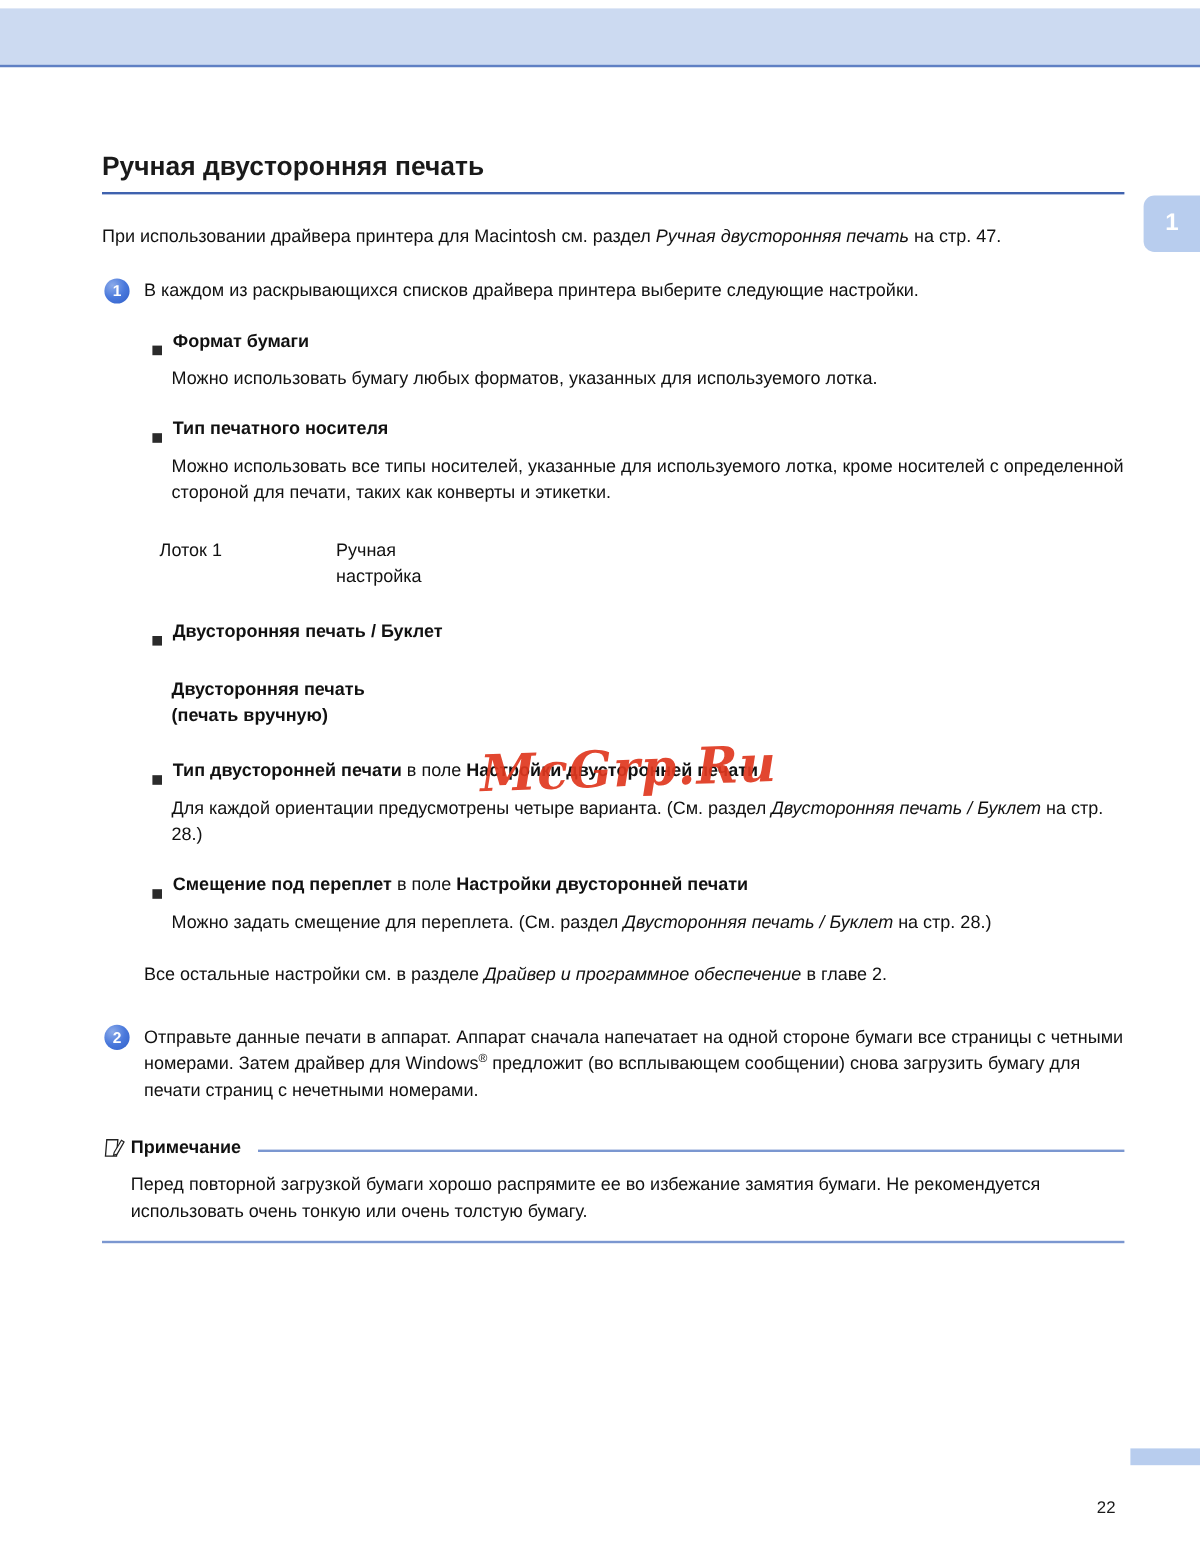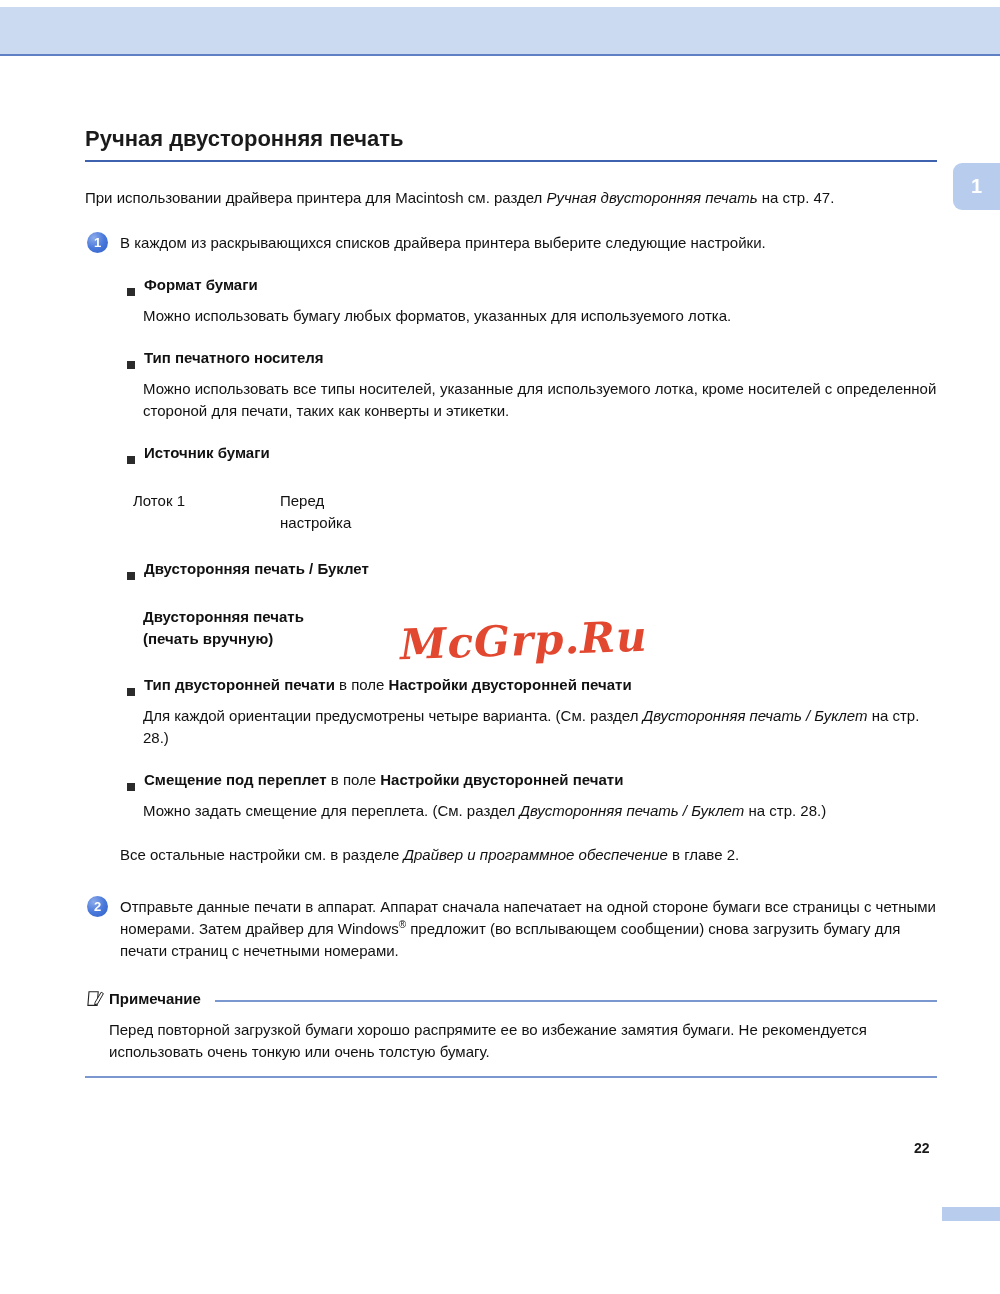--- a/index.html
+++ b/index.html
@@ -56,21 +56,21 @@
   .note-label { font-weight:bold; margin-left:2px; }
   .note-rule { flex:1; border-top:2px solid #7b97d0; margin-left:14px; margin-top:3px; }
   .note-text { margin:9px 0 0 24px; }
   .note-bottom { border-top:2px solid #7b97d0; margin-top:13px; }
   .watermark {
     position:absolute; left:400px; top:616px; z-index:5;
     font-family:"DejaVu Serif", serif; font-style:italic; font-weight:bold;
     font-size:42px; color:#e0381f; opacity:0.92; transform:rotate(-2deg);
     letter-spacing:1px; pointer-events:none;
   }
-  .page-number { position:absolute; top:1140px; left:914px; font-size:14px; font-weight:bold; color:#1a1a1a;text-align:center; }
+  .page-number { position:absolute; top:1248px; left:914px; font-size:14px; font-weight:normal; color:#1a1a1a;text-align:center; }
   .footer-bar { position:absolute; top:1207px; left:942px; width:58px; height:14px; background:#b8cdee; }
 </style>
 </head>
 <body>
 
 <div class="header-bar"></div>
 <div class="chapter-tab">1</div>
 
 <div class="content">
 
@@ -89,28 +89,24 @@
         <span class="bullet-head">Формат бумаги</span>
       </div>
       <p class="bullet-body">Можно использовать бумагу любых форматов, указанных для используемого лотка.</p>
 
       <div class="bullet">
         <span class="sq"></span>
         <span class="bullet-head">Тип печатного носителя</span>
       </div>
       <p class="bullet-body">Можно использовать все типы носителей, указанные для используемого лотка, кроме носителей с определенной стороной для печати, таких как конверты и этикетки.</p>
 
-      <div class="bullet">
-        <span class="sq"></span>
-        <span class="bullet-head">Источник бумаги</span>
-      </div>
       <div class="tray-table">
         <span class="tray-col1">Лоток 1</span>
         <span class="tray-col2">
-          <span>Перед</span>
+          <span>Ручная</span>
           <span>настройка</span>
         </span>
       </div>
 
       <div class="bullet gap-lg">
         <span class="sq"></span>
         <span class="bullet-head">Двусторонняя печать / Буклет</span>
       </div>
       <div class="dual-sub">
         <span>Двусторонняя печать</span>

